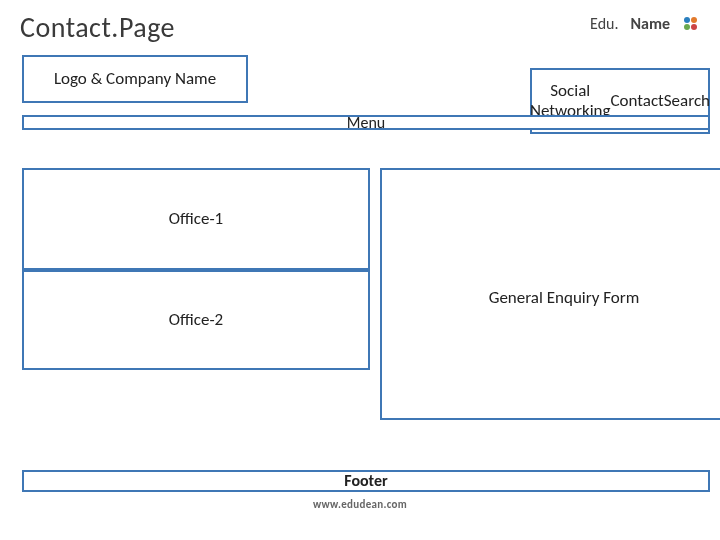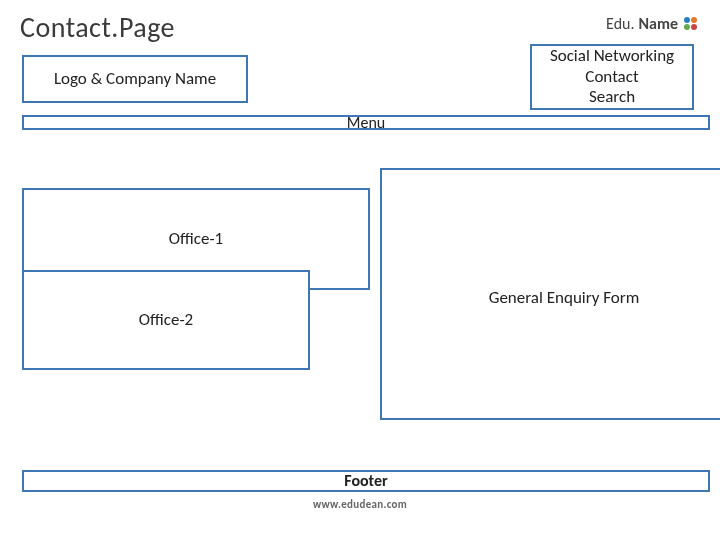--- a/index.html
+++ b/index.html
@@ -21,21 +21,21 @@
     letter-spacing: 0.5px;
   }
   .brand {
     position: absolute;
     right: 20px;
     top: 14px;
     font-size: 16px;
     color: #444;
     display: flex;
     align-items: center;
-    gap: 4px;
+    gap: 12px;
   }
   .brand .b1 { font-weight: 400; }
   .brand .b2 { font-weight: 700; }
   .brand-dots {
     display: inline-flex;
     flex-wrap: wrap;
     width: 16px;
     gap: 1px;
     margin-left: 2px;
   }
@@ -54,25 +54,25 @@
     display: flex;
     align-items: center;
     justify-content: center;
     text-align: center;
     font-size: 17px;
     color: #222;
     line-height: 1.2;
   }
 
   .logo-box   { left: 22px;  top: 55px;  width: 226px; height: 48px; }
-  .top-right  { left: 530px; top: 44px;  width: 164px; height: 66px; flex-direction: column; }
+  .top-right  { left: 530px; top: 68px;  width: 180px; height: 66px; flex-direction: row; }
   .menu-box   { left: 22px;  top: 115px; width: 688px; height: 15px; font-size: 16px; }
 
-  .office1    { left: 22px;  top: 168px; width: 348px; height: 102px; margin-top: 20px; }
-  .office2    { left: 22px;  top: 270px; width: 288px; height: 100px; }
+  .office1    { left: 22px;  top: 168px; width: 348px; height: 102px; }
+  .office2    { left: 22px;  top: 270px; width: 348px; height: 100px; }
   .enquiry    { left: 380px; top: 168px; width: 368px; height: 252px; padding-top: 118px; align-items: flex-start; }
 
   .footer-box { left: 22px;  top: 470px; width: 688px; height: 22px; font-size: 16px; font-weight: bold; }
   .url {
     position: absolute;
     left: 0; right: 0;
     top: 498px;
     text-align: center;
     font-size: 11px;
     color: #666;

